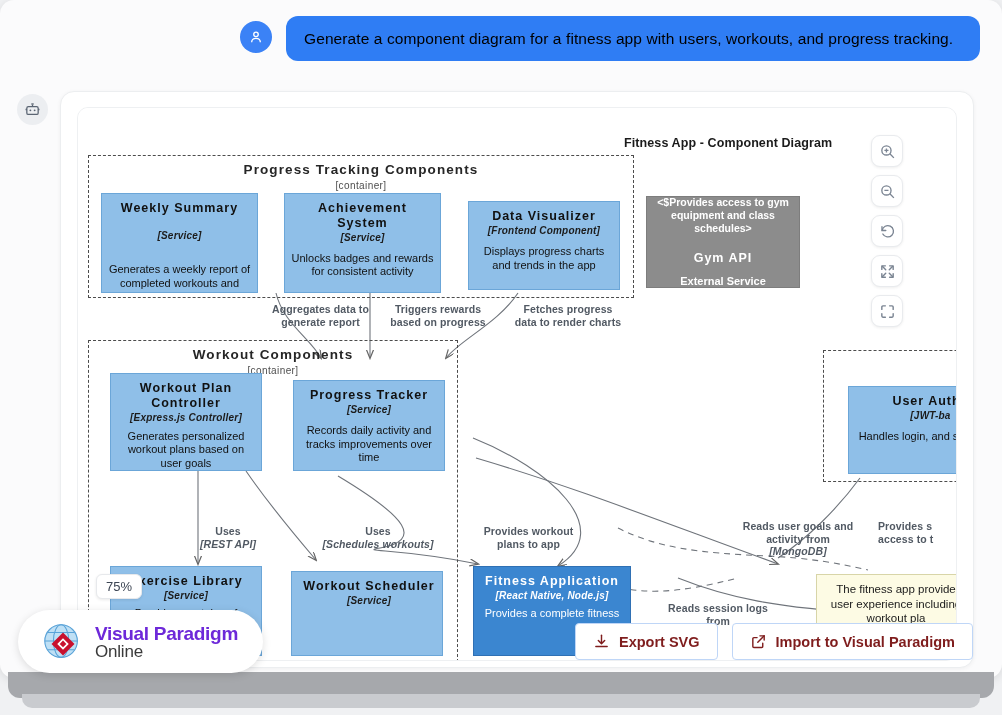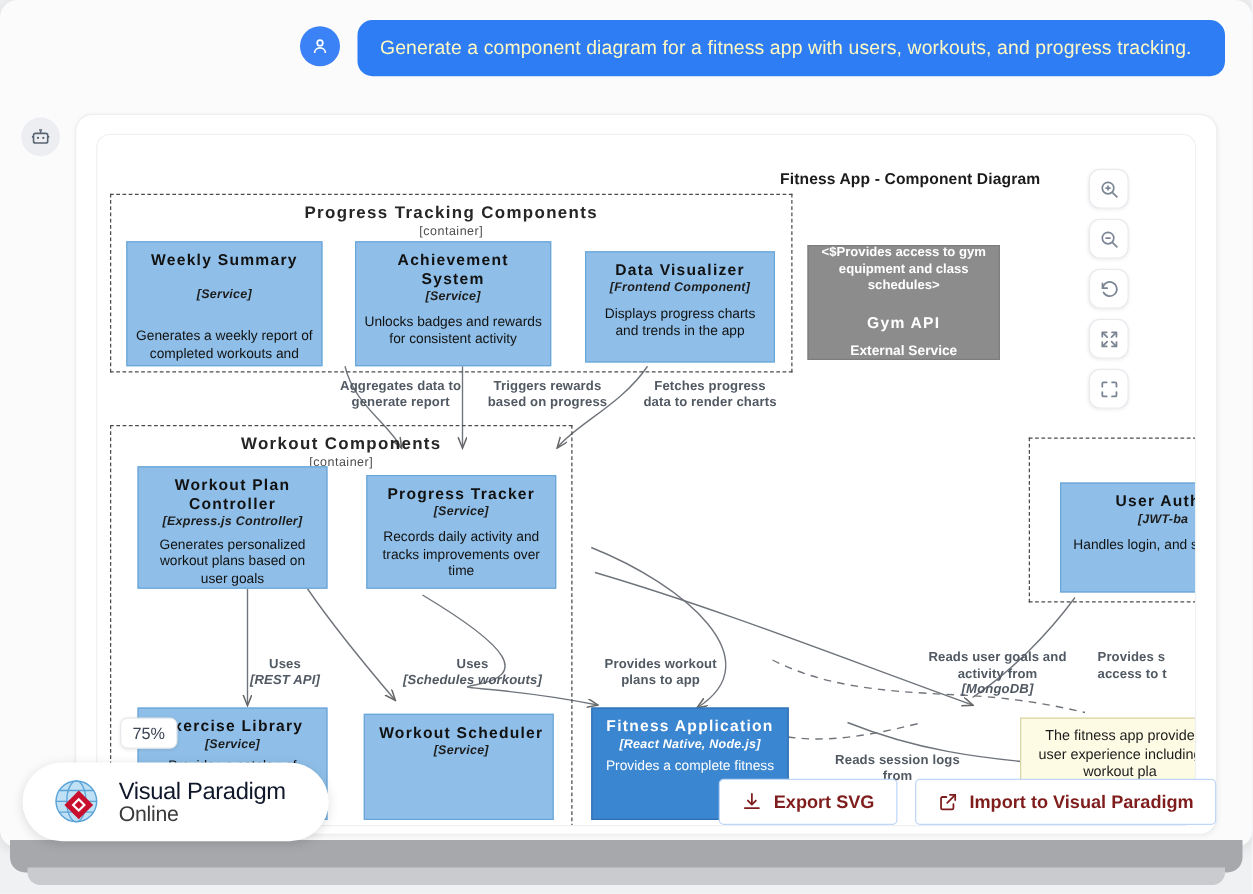--- a/index.html
+++ b/index.html
@@ -35,21 +35,21 @@
   }
   .user-avatar{
     width:32px; height:32px; border-radius:50%;
     background:#3b82f6; color:#fff;
     display:flex; align-items:center; justify-content:center;
     flex:0 0 32px; margin-top:5px;
   }
   .prompt-bubble{
     flex:1 1 auto;
     background:#2f7df4;
-    color:#fef9c3;
+    color:#000000;
     border-radius:12px;
     padding:13px 18px;
     font-size:15.5px;
     line-height:1.25;
     letter-spacing:.1px;
   }
 
   
   .bot-avatar{
     position:absolute; left:17px; top:94px;
@@ -157,21 +157,21 @@
 
   
   .brand-pill{
     position:absolute; left:18px; top:610px; width:245px; height:63px;
     background:#fff; border-radius:32px;
     box-shadow:0 2px 9px rgba(0,0,0,.13);
     display:flex; align-items:center; gap:9px; padding-left:22px;
     z-index:20;
   }
   .brand-text{ line-height:1.0; }
-  .brand-l1{ font-size:19px; font-weight:normal; color:#0f172a; letter-spacing:-.3px; }
+  .brand-l1{ font-size:19px; font-weight:bold; color:#6d28d9; letter-spacing:-.3px; }
   .brand-l2{ font-size:17px; color:#3a3a3a; letter-spacing:-.2px; }
 
   .footer-actions{
     position:absolute; left:575px; top:623px;
     display:flex; gap:14px; z-index:20;
   }
   .fbtn{
     display:flex; align-items:center; gap:9px;
     height:37px; padding:0 17px;
     border:1px solid #bfd6f7; border-radius:4px;

